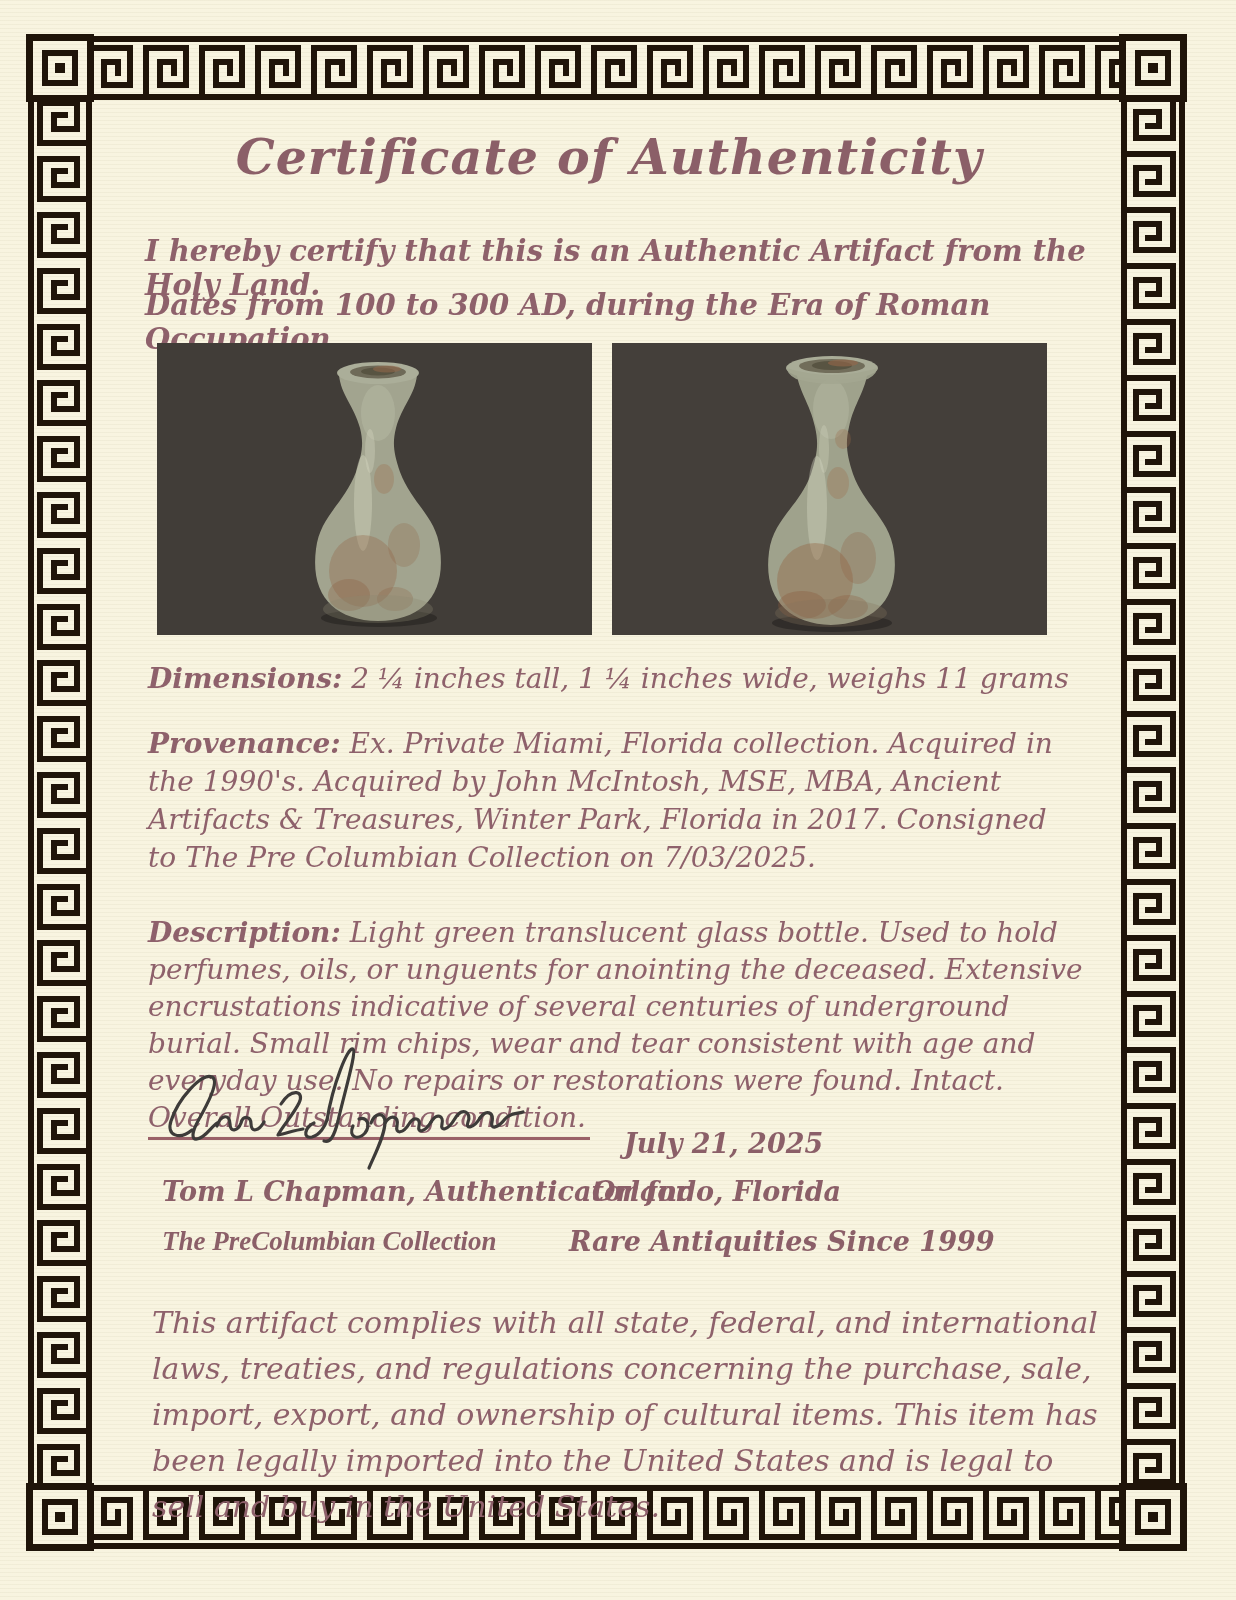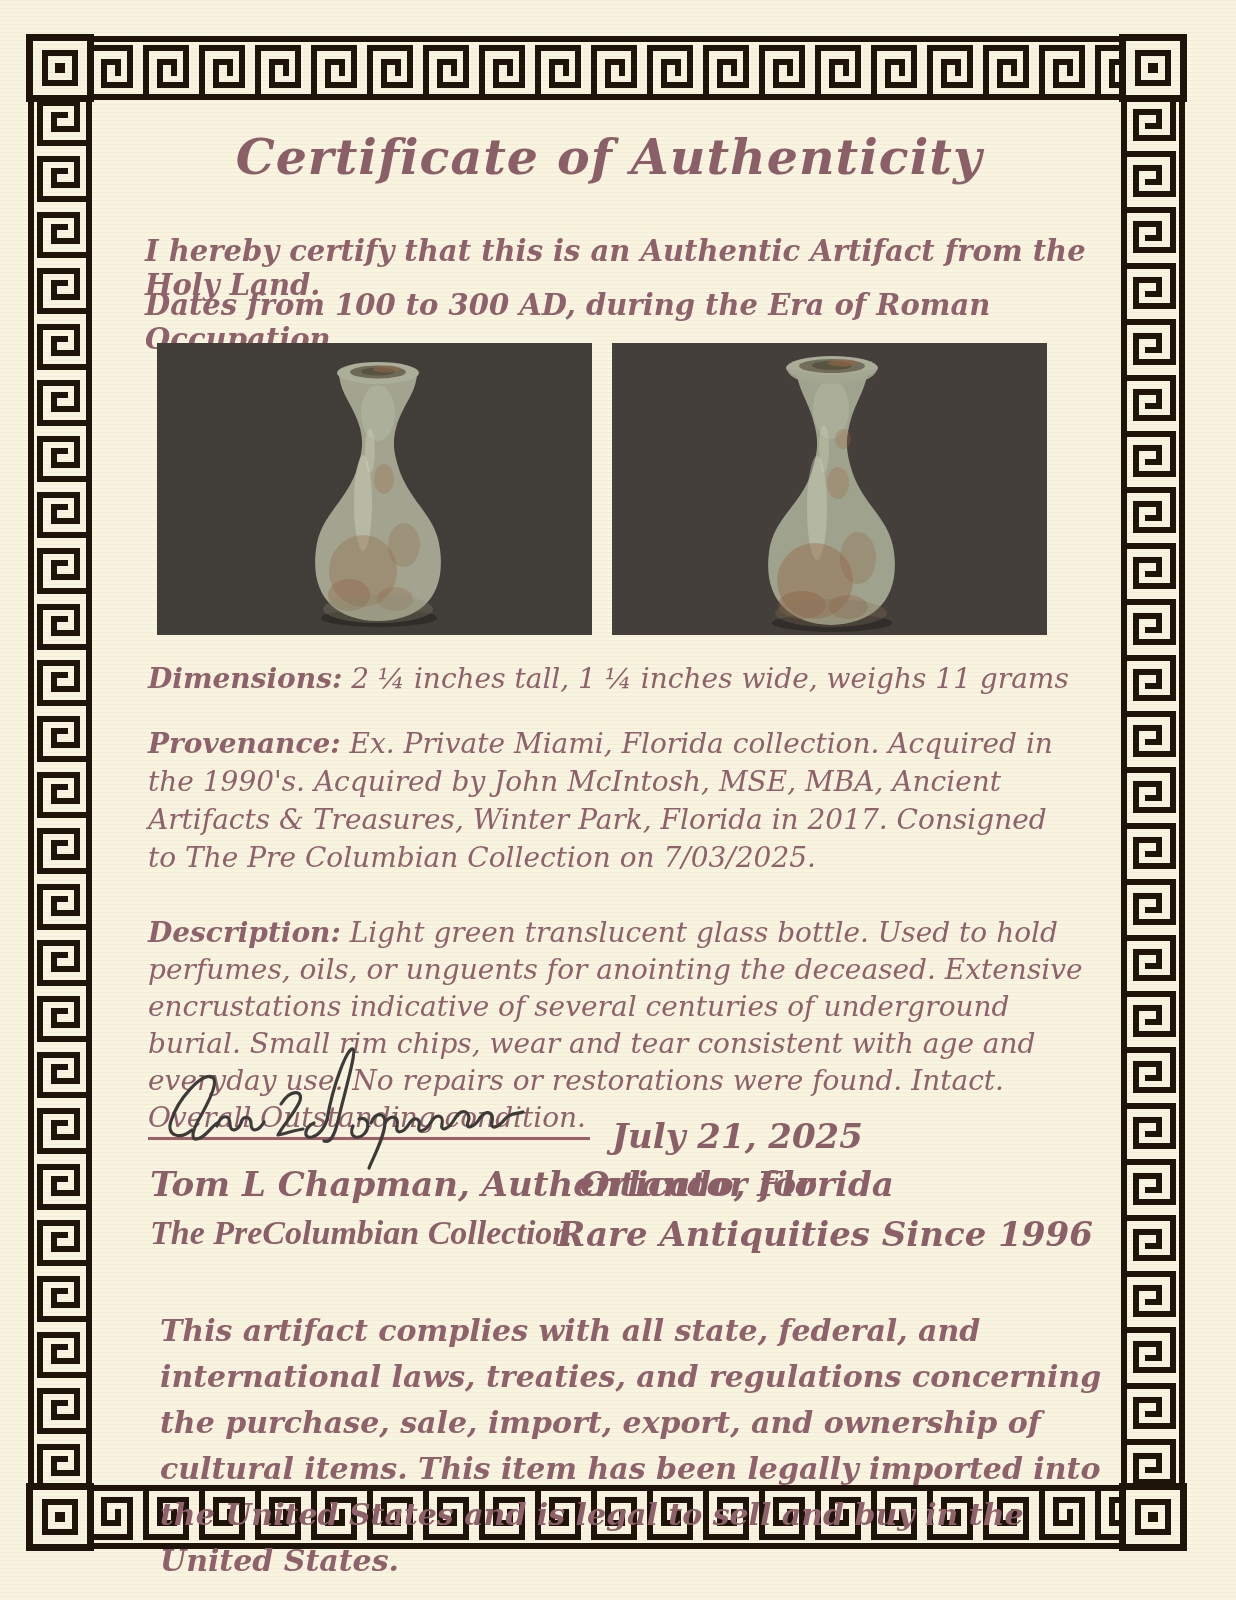--- a/index.html
+++ b/index.html
@@ -38,30 +38,30 @@
   .para b{font-weight:bold;}
   .dimensions{top:660px;width:950px;}
   .provenance{top:725px;width:930px;}
   .description{top:866px;width:945px;line-height:37px;margin-top:48px;}
   .sig-svg{position:absolute;left:148px;top:1042px;}
   .sig-line{
     position:absolute;left:148px;top:1137px;width:442px;height:3px;
     background:#9a6168;
   }
   .sig-row{
-    position:absolute;margin:0;font-size:34px;font-weight:bold;font-style:italic;color:#8b5f68;white-space:nowrap;
+    position:absolute;margin:12px;font-size:27px;font-weight:bold;font-style:italic;color:#8b5f68;white-space:nowrap;
   }
   .sig-date{left:612px;top:1116px;}
   .auth-left{left:150px;top:1164px;}
   .auth-right{left:580px;top:1164px;}
   .org-left{left:150px;top:1214px;font-family:Liberation Serif, serif;}
   .org-right{left:557px;top:1214px;}
   .legal{
-    position:absolute;left:148px;top:1296px;width:955px;margin:12px;
-    font-size:30px;font-weight:bold;font-style:italic;color:#8e616b;line-height:46px;
+    position:absolute;left:148px;top:1296px;width:955px;margin:4px;
+    font-size:30px;font-weight:normal;font-style:italic;color:#8e616b;line-height:46px;
   }
 </style>
 </head>
 <body>
 
 <div class="page">
 
   <svg class="frame" width="1161" height="1517" viewBox="0 0 1161 1517">
     <defs>
       <pattern id="gk" width="56" height="68" patternUnits="userSpaceOnUse">
@@ -180,17 +180,17 @@
       <path d="M237,81 C243,72 251,74 249,84 C247,92 255,92 261,82 C266,74 273,76 271,84 C269,92 277,90 283,80"></path>
       <path d="M283,80 C289,70 296,74 294,82 C292,90 300,88 306,78 C314,64 324,70 320,80 C317,88 326,86 332,76"></path>
       <path d="M332,76 C338,67 346,70 344,80 C342,88 350,86 357,77 C363,70 370,72 375,70"></path>
     </g>
   </svg>
 
   <p class="sig-row sig-date">July 21, 2025</p>
   <p class="sig-row auth-left">Tom L Chapman, Authenticator for</p>
   <p class="sig-row auth-right">Orlando, Florida</p>
   <p class="sig-row org-left">The PreColumbian Collection</p>
-  <p class="sig-row org-right">Rare Antiquities Since 1996</p>
+  <p class="sig-row org-right">Rare Antiquities Since 1999</p>
 
   <p class="legal">This artifact complies with all state, federal, and international laws, treaties, and regulations concerning the purchase, sale, import, export, and ownership of cultural items. This item has been legally imported into the United States and is legal to sell and buy in the United States.</p>
 
 </div>
 
 </body></html>

